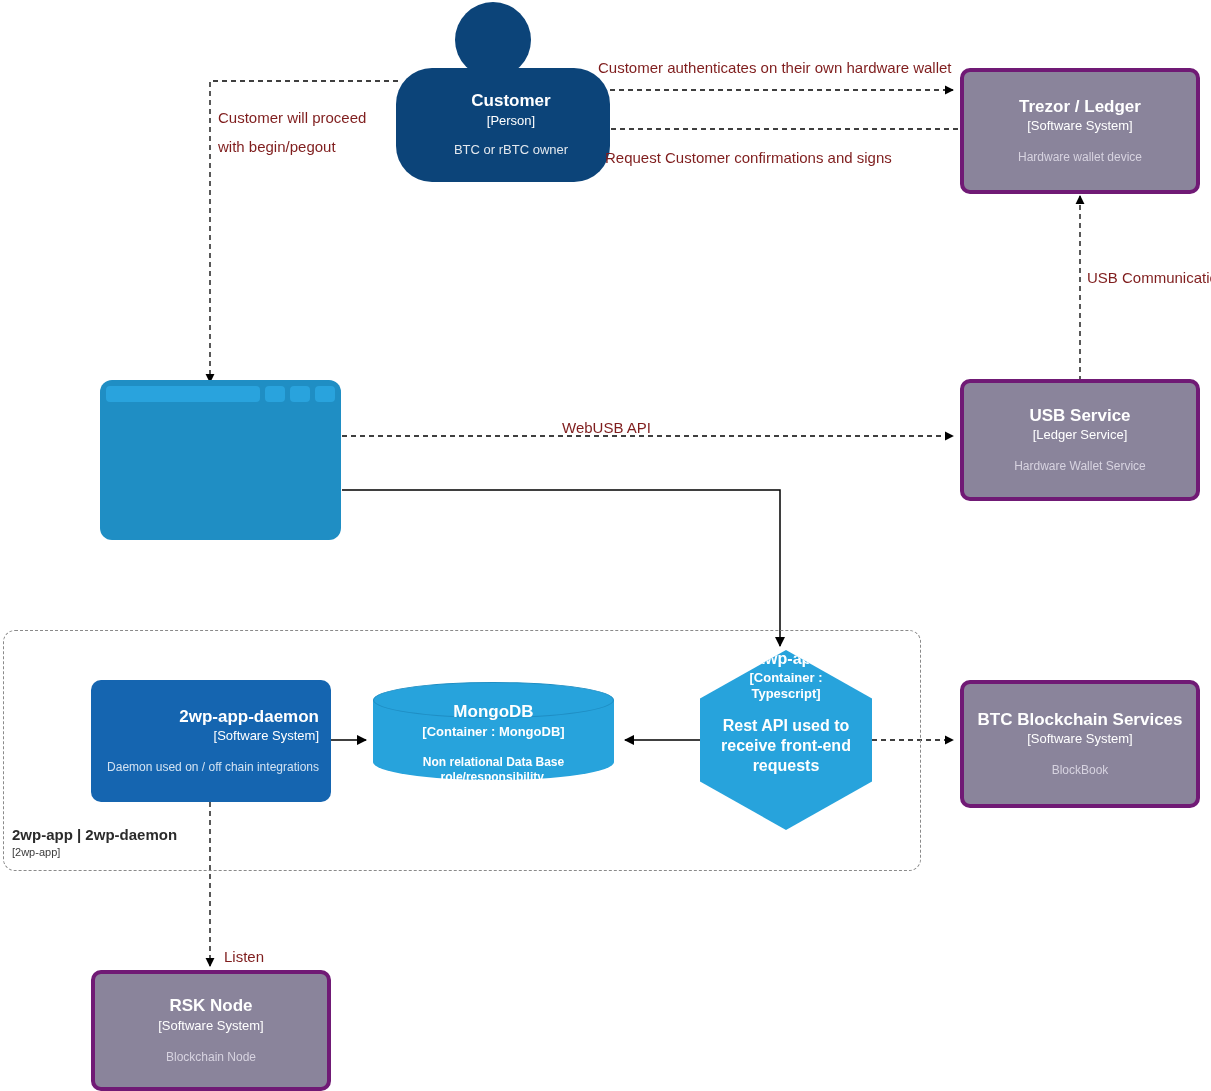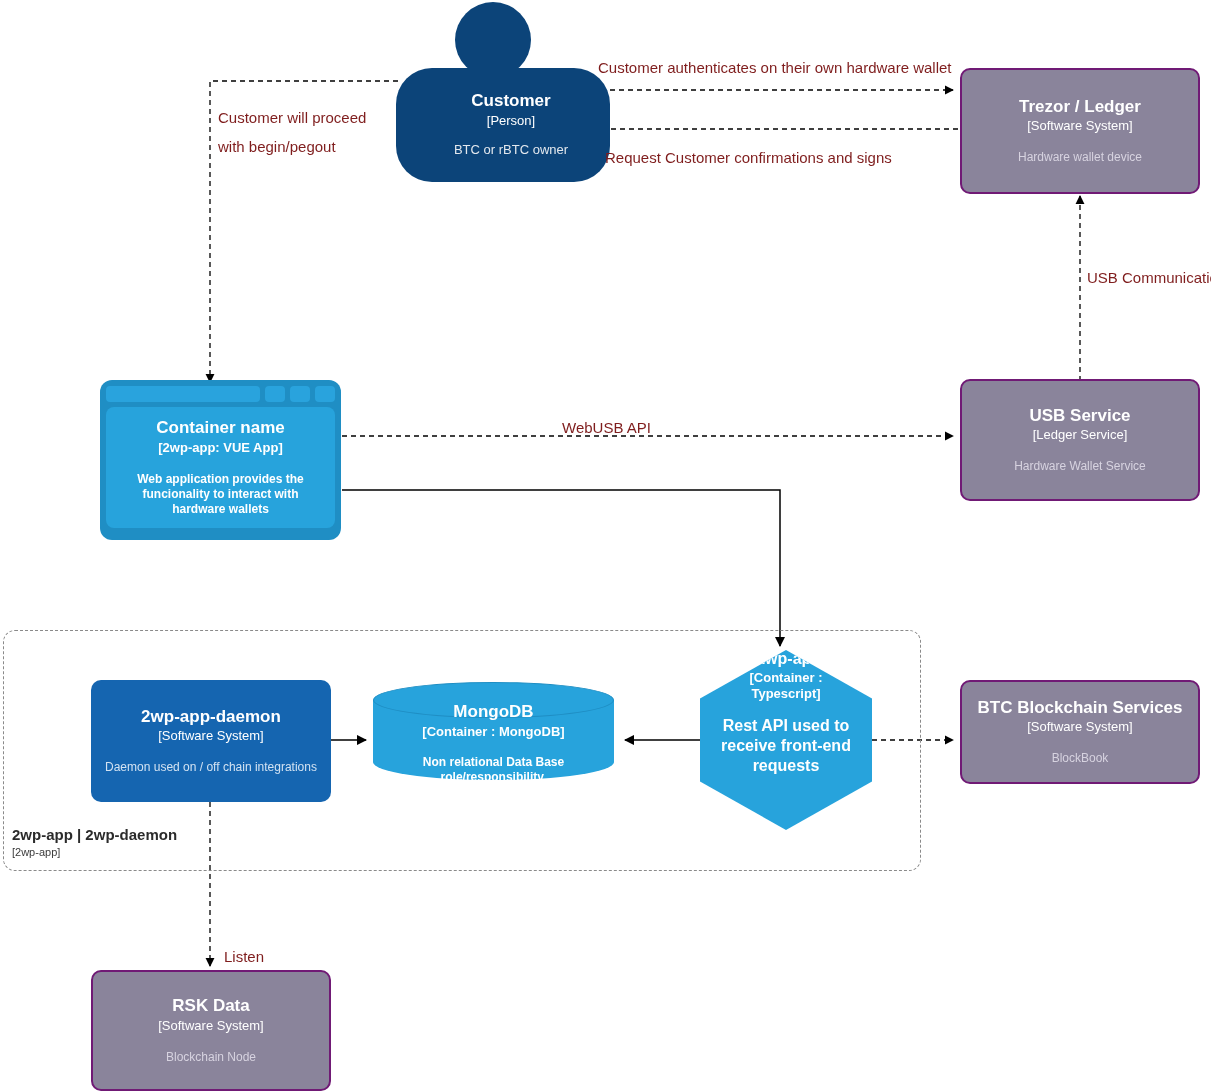--- a/index.html
+++ b/index.html
@@ -70,21 +70,21 @@
     text-align: center;
   }
   .person-body .n-title { font-size: 17px; }
   .person-body .n-tech  { font-size: 13px; margin-top: 2px; }
   .person-body .n-desc  { font-size: 13px; margin-top: 14px; color: #e3e8ee; text-align: right; }
 
   
   .sys {
     background: #8a849b;
     border-radius: 10px;
-    border: 2px solid #701a75;
+    border: 4px solid #701a75;
     padding: 0 12px;
   }
   .sys .n-title { font-size: 17px; }
   .sys .n-tech  { font-size: 13px; margin-top: 2px; }
   .sys .n-desc  { font-size: 12px; margin-top: 16px; color: #d7d3e0; }
 
   
   .sysblue {
     background: #1565b0;
     border-radius: 10px;
@@ -280,28 +280,23 @@
     <div class="n-desc">Hardware Wallet Service</div>
   </div>
 
   <div class="browser" style="left:100px; top:380px; width:241px; height:160px;">
     <div class="browser-bar">
       <div class="browser-url"></div>
       <div class="browser-btn"></div>
       <div class="browser-btn"></div>
       <div class="browser-btn"></div>
     </div>
-    <div class="browser-screen">
-      <div class="n-title">Container name</div>
-      <div class="n-tech">[2wp-app: VUE App]</div>
-      <div class="n-desc">Web application provides the funcionality to interact with hardware wallets</div>
-    </div>
-  </div>
-
-  <div class="node sysblue" style="left:91px; top:680px; width:240px; height:122px;">
+  </div>
+
+  <div class="node sysblue" style="left:91px; top:680px; width:240px; height:122px;align-items:flex-end;">
     <div class="n-title">2wp-app-daemon</div>
     <div class="n-tech">[Software System]</div>
     <div class="n-desc">Daemon used on / off chain integrations</div>
   </div>
 
   <div class="cyl" style="left:373px; top:682px; width:241px; height:116px;">
     <div class="cyl-bottom" style="top:62px;"></div>
     <div class="cyl-body" style="top:18px; height:62px;"></div>
     <div class="cyl-top" style="top:0px;"></div>
     <div class="cyl-text" style="top:20px; height:76px;">
@@ -310,28 +305,28 @@
       <div class="n-desc">Non relational Data Base role/responsibility.</div>
     </div>
   </div>
 
   <div class="hex" style="left:700px; top:650px; width:172px; height:180px;">
     <div class="n-title">2wp-api</div>
     <div class="n-tech">[Container : Typescript]</div>
     <div class="n-desc">Rest API used to receive front-end requests</div>
   </div>
 
-  <div class="node sys" style="left:960px; top:680px; width:240px; height:104px;">
+  <div class="node sys" style="left:960px; top:680px; width:240px; height:128px;">
     <div class="n-title">BTC Blockchain Services</div>
     <div class="n-tech">[Software System]</div>
     <div class="n-desc">BlockBook</div>
   </div>
 
   <div class="node sys" style="left:91px; top:970px; width:240px; height:121px;">
-    <div class="n-title">RSK Data</div>
+    <div class="n-title">RSK Node</div>
     <div class="n-tech">[Software System]</div>
     <div class="n-desc">Blockchain Node</div>
   </div>
 
   <div class="edge-label" style="left:598px; top:56px;">Customer authenticates on their own hardware wallet</div>
 
   <div class="edge-label" style="left:605px; top:146px;">Request Customer confirmations and signs</div>
 
   <div class="edge-label" style="left:218px; top:106px;">Customer will proceed</div>
 

